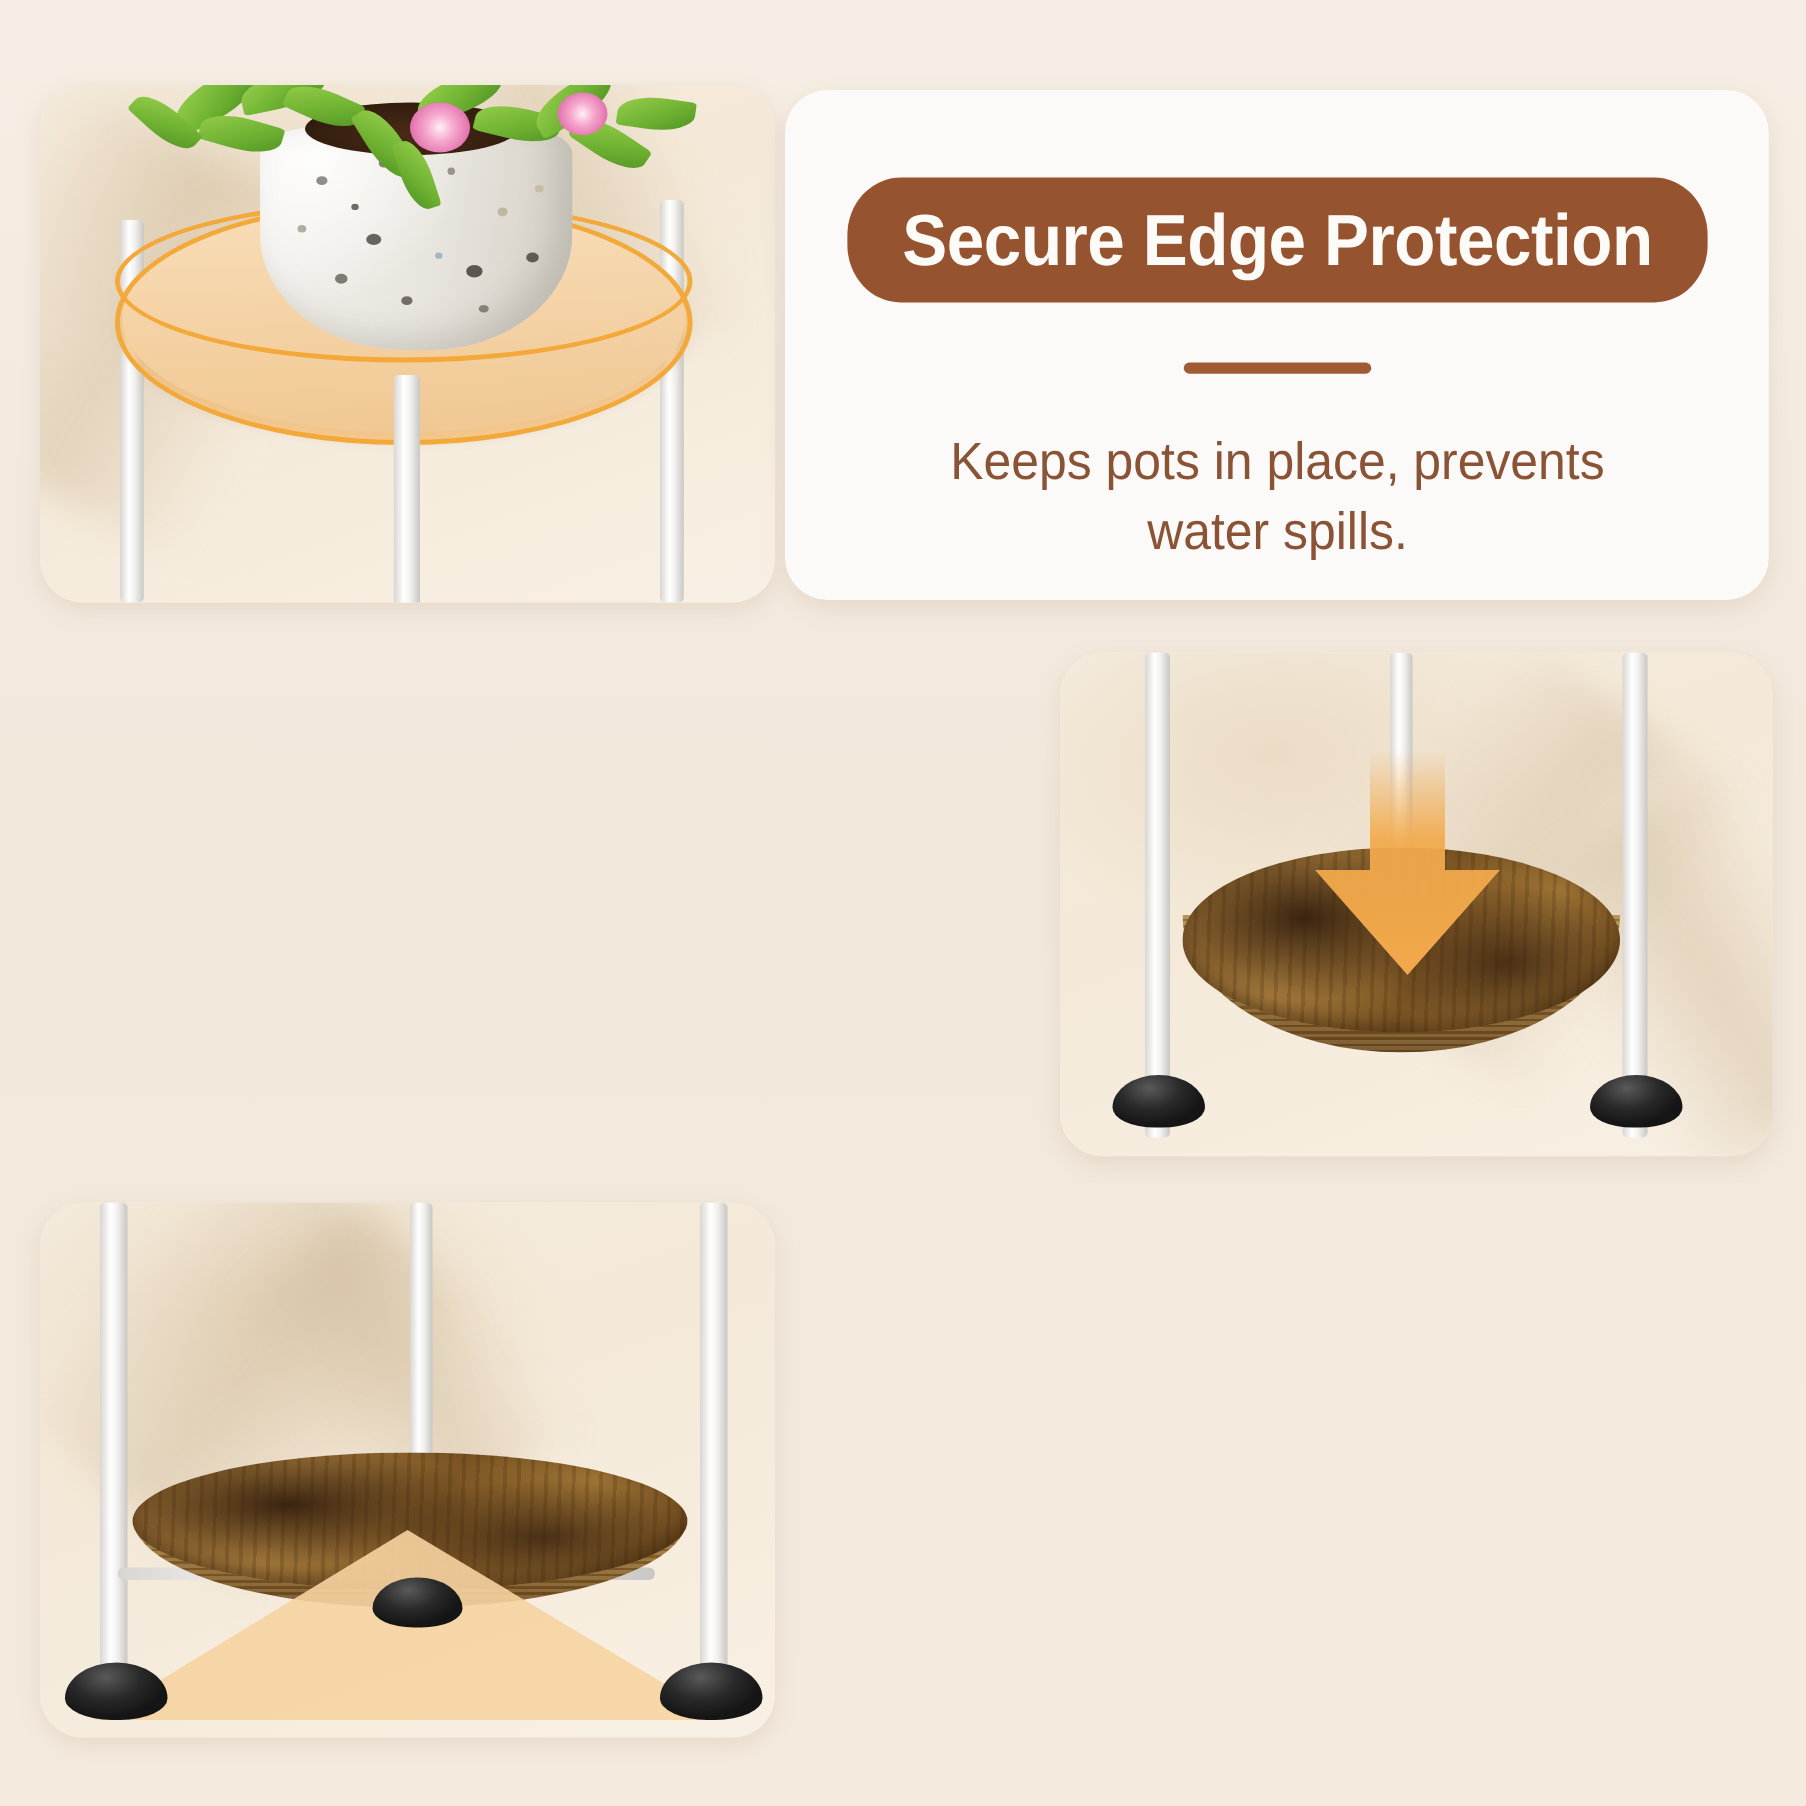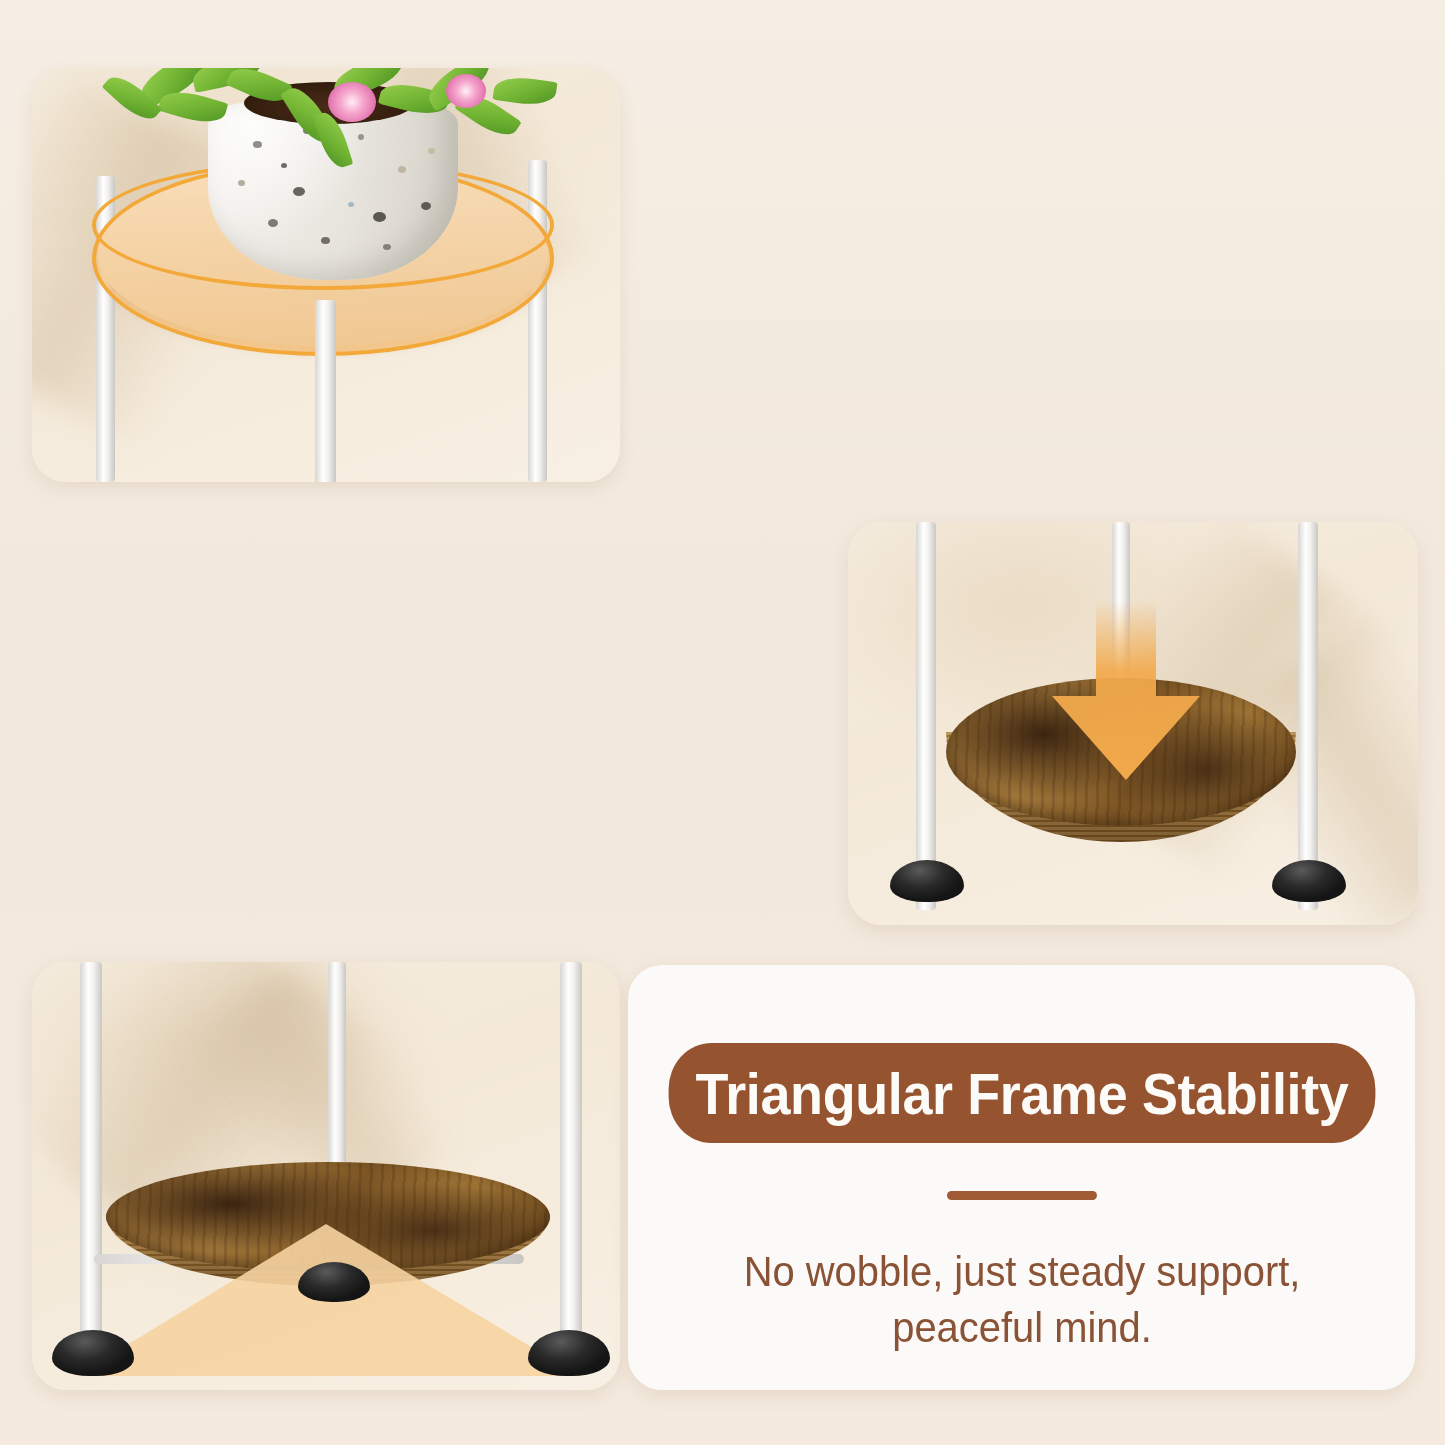--- a/index.html
+++ b/index.html
@@ -257,20 +257,25 @@
     <div class="leaf" style="left:348px; top:18px;  width:68px; height:26px; transform:rotate(14deg);"></div>
     <div class="leaf" style="left:392px; top:0px;   width:70px; height:28px; transform:rotate(-30deg);"></div>
     <div class="leaf" style="left:424px; top:34px;  width:64px; height:26px; transform:rotate(34deg);"></div>
     <div class="leaf" style="left:70px;  top:18px;  width:60px; height:24px; transform:rotate(42deg);"></div>
     <div class="leaf" style="left:462px; top:10px;  width:62px; height:26px; transform:rotate(8deg);"></div>
 
     <div class="flower" style="left:296px; top:14px; width:48px; height:40px;"></div>
     <div class="flower" style="left:414px; top:6px;  width:40px; height:34px;"></div>
   </div>
 
+  <div class="card text-card" id="card-secure-edge">
+    <div class="badge">Secure Edge Protection</div>
+    <div class="divider"></div>
+    <div class="body-text">Keeps pots in place, prevents water spills.</div>
+  </div>
 
 
   <div class="card photo-card" id="photo-board-load">
     <div class="scene"></div>
     <div class="fold" style="left:250px; top:20px; width:240px; height:300px; transform:rotate(36deg);"></div>
     <div class="fold" style="left:420px; top:120px; width:200px; height:280px; transform:rotate(-30deg);"></div>
 
     <div class="leg" style="left:68px;  top:0px; width:20px; height:388px;"></div>
     <div class="leg" style="left:264px; top:0px; width:18px; height:200px;"></div>
     <div class="leg" style="left:450px; top:0px; width:20px; height:388px;"></div>
@@ -309,19 +314,14 @@
 
     <svg class="tri-overlay" style="left:0px; top:262px;" width="588" height="166" viewBox="0 0 588 166">
       <polygon points="294,0 548,152 44,152" fill="#F6D3A1" opacity="0.9"></polygon>
     </svg>
 
     <div class="foot" style="left:20px;  top:368px; width:82px; height:46px;"></div>
     <div class="foot" style="left:266px; top:300px; width:72px; height:40px;"></div>
     <div class="foot" style="left:496px; top:368px; width:82px; height:46px;"></div>
   </div>
 
-  <div class="card text-card" id="card-triangular-frame">
-    <div class="badge">Triangular Frame Stability</div>
-    <div class="divider"></div>
-    <div class="body-text">No wobble, just steady support, peaceful mind.</div>
-  </div>
 
 </div>
 
 </body></html>

